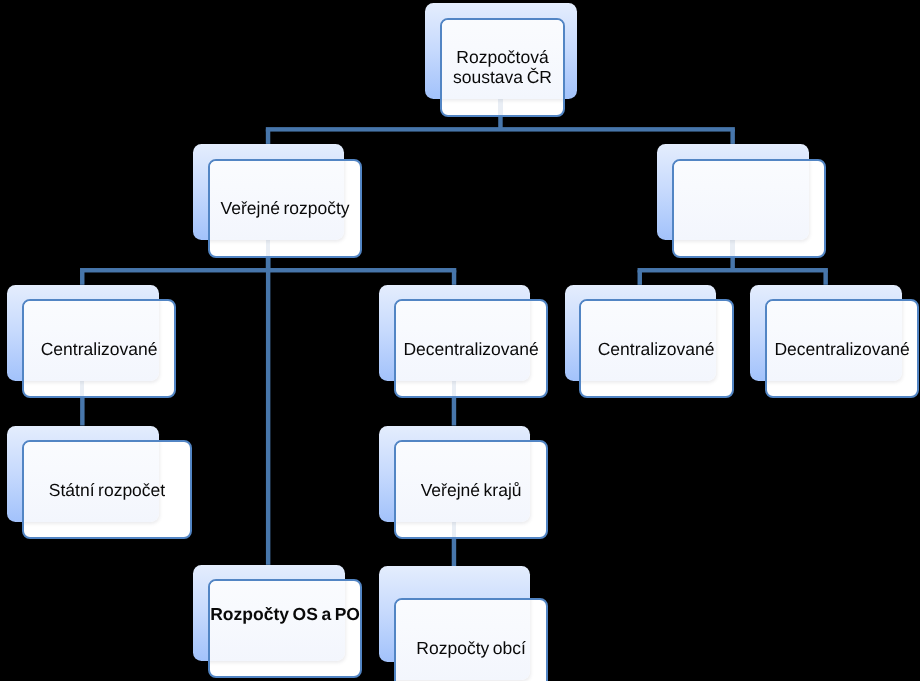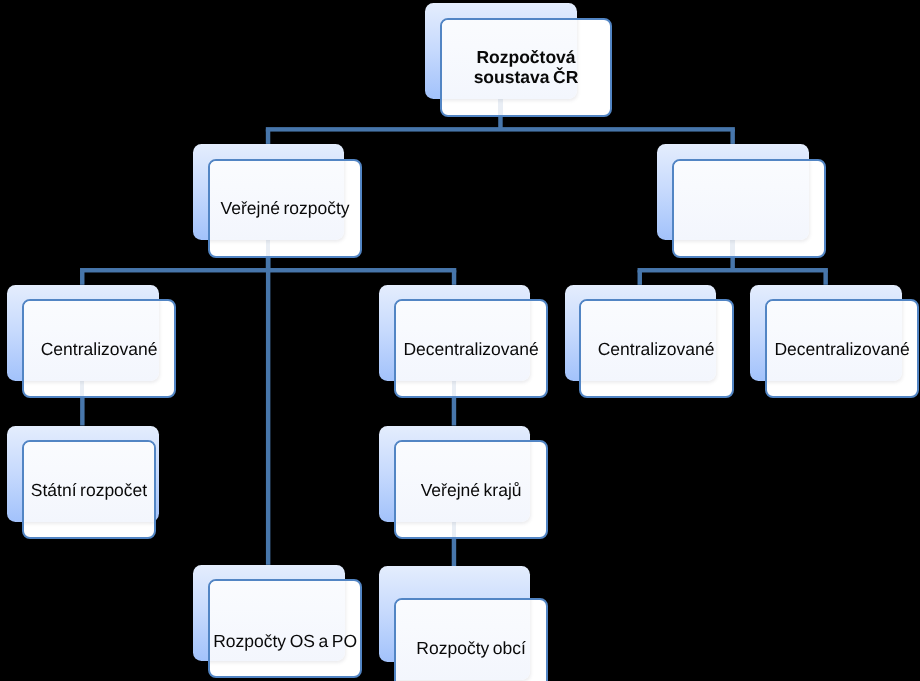--- a/index.html
+++ b/index.html
@@ -40,21 +40,21 @@
       <rect x="637.525" y="268.025" width="190.35000000000002" height="4.45" fill="#4776ab"></rect>
       <rect x="637.525" y="270.25" width="4.45" height="14.550000000000011" fill="#4776ab"></rect>
       <rect x="823.425" y="270.25" width="4.45" height="14.550000000000011" fill="#4776ab"></rect>
       <rect x="80.125" y="397.5" width="4.45" height="28" fill="#4776ab"></rect>
       <rect x="451.7249999999999" y="397.5" width="4.45" height="28" fill="#4776ab"></rect>
       <rect x="451.7249999999999" y="538.1999999999999" width="4.45" height="27.800000000000068" fill="#4776ab"></rect>
     </svg>
 
   <div class="node">
     <div class="back" style="left: 425.2px; top: 3px; width: 151.7px; height: 96.4px;"></div>
-    <div class="front" style="left: 440.05px; top: 17.65px; width: 172px; height: 99.05px; font-weight: bold;">
+    <div class="front" style="left: 440.05px; top: 17.65px; width: 125px; height: 99.05px;">
       <div class="stub" style="left: 56.175px; top: 79.75px; width: 4.45px; height: 17.3px;"></div>
       <div class="tint" style="left: -16.85px; top: -16.65px; width: 151.7px; height: 96.4px;"></div>
       <div class="lbl" style="top: 28.7312px;">Rozpočtová
 soustava ČR</div>
     </div>
   </div>
 
   <div class="node">
     <div class="back" style="left: 192.8px; top: 143.9px; width: 151.7px; height: 96.4px;"></div>
     <div class="front" style="left: 207.65px; top: 158.55px; width: 154.2px; height: 99.05px;">
@@ -103,42 +103,42 @@
     <div class="back" style="left: 750.4px; top: 284.8px; width: 151.7px; height: 96.4px;"></div>
     <div class="front" style="left: 765.25px; top: 299.45px; width: 154.2px; height: 99.05px;">
 
       <div class="tint" style="left: -16.85px; top: -16.65px; width: 151.7px; height: 96.4px;"></div>
       <div class="lbl" style="top: 38.5281px;">Decentralizované</div>
     </div>
   </div>
 
   <div class="node">
     <div class="back" style="left: 7.1px; top: 425.5px; width: 151.7px; height: 96.4px;"></div>
-    <div class="front" style="left: 21.95px; top: 440.15px; width: 134px; height: 99.05px;">
+    <div class="front" style="left: 21.95px; top: 440.15px; width: 170px; height: 99.05px;">
 
       <div class="tint" style="left: -16.85px; top: -16.65px; width: 151.7px; height: 96.4px;"></div>
       <div class="lbl" style="top: 38.5281px;">Státní rozpočet</div>
     </div>
   </div>
 
   <div class="node">
     <div class="back" style="left: 378.7px; top: 425.5px; width: 151.7px; height: 96.4px;"></div>
     <div class="front" style="left: 393.55px; top: 440.15px; width: 154.2px; height: 99.05px;">
       <div class="stub" style="left: 56.175px; top: 79.75px; width: 4.45px; height: 17.3px;"></div>
       <div class="tint" style="left: -16.85px; top: -16.65px; width: 151.7px; height: 96.4px;"></div>
       <div class="lbl" style="top: 38.5281px;">Veřejné krajů</div>
     </div>
   </div>
 
   <div class="node">
     <div class="back" style="left: 192.9px; top: 564.8px; width: 151.7px; height: 96.4px;"></div>
     <div class="front" style="left: 207.75px; top: 579.45px; width: 154.2px; height: 99.05px;">
 
       <div class="tint" style="left: -16.85px; top: -16.65px; width: 151.7px; height: 96.4px;"></div>
-      <div class="lbl" style="top: 51px;">Rozpočty OS a PO</div>
+      <div class="lbl" style="top: 24px; font-weight: bold;">Rozpočty OS a PO</div>
     </div>
   </div>
 
   <div class="node">
     <div class="back" style="left: 378.7px; top: 566px; width: 151.7px; height: 96.4px;"></div>
     <div class="front" style="left: 393.55px; top: 598px; width: 154.2px; height: 122px;">
 
       <div class="tint" style="left: -16.85px; top: -16.65px; width: 151.7px; height: 96.4px;"></div>
       <div class="lbl" style="top: 38.5281px;">Rozpočty obcí</div>
     </div>

